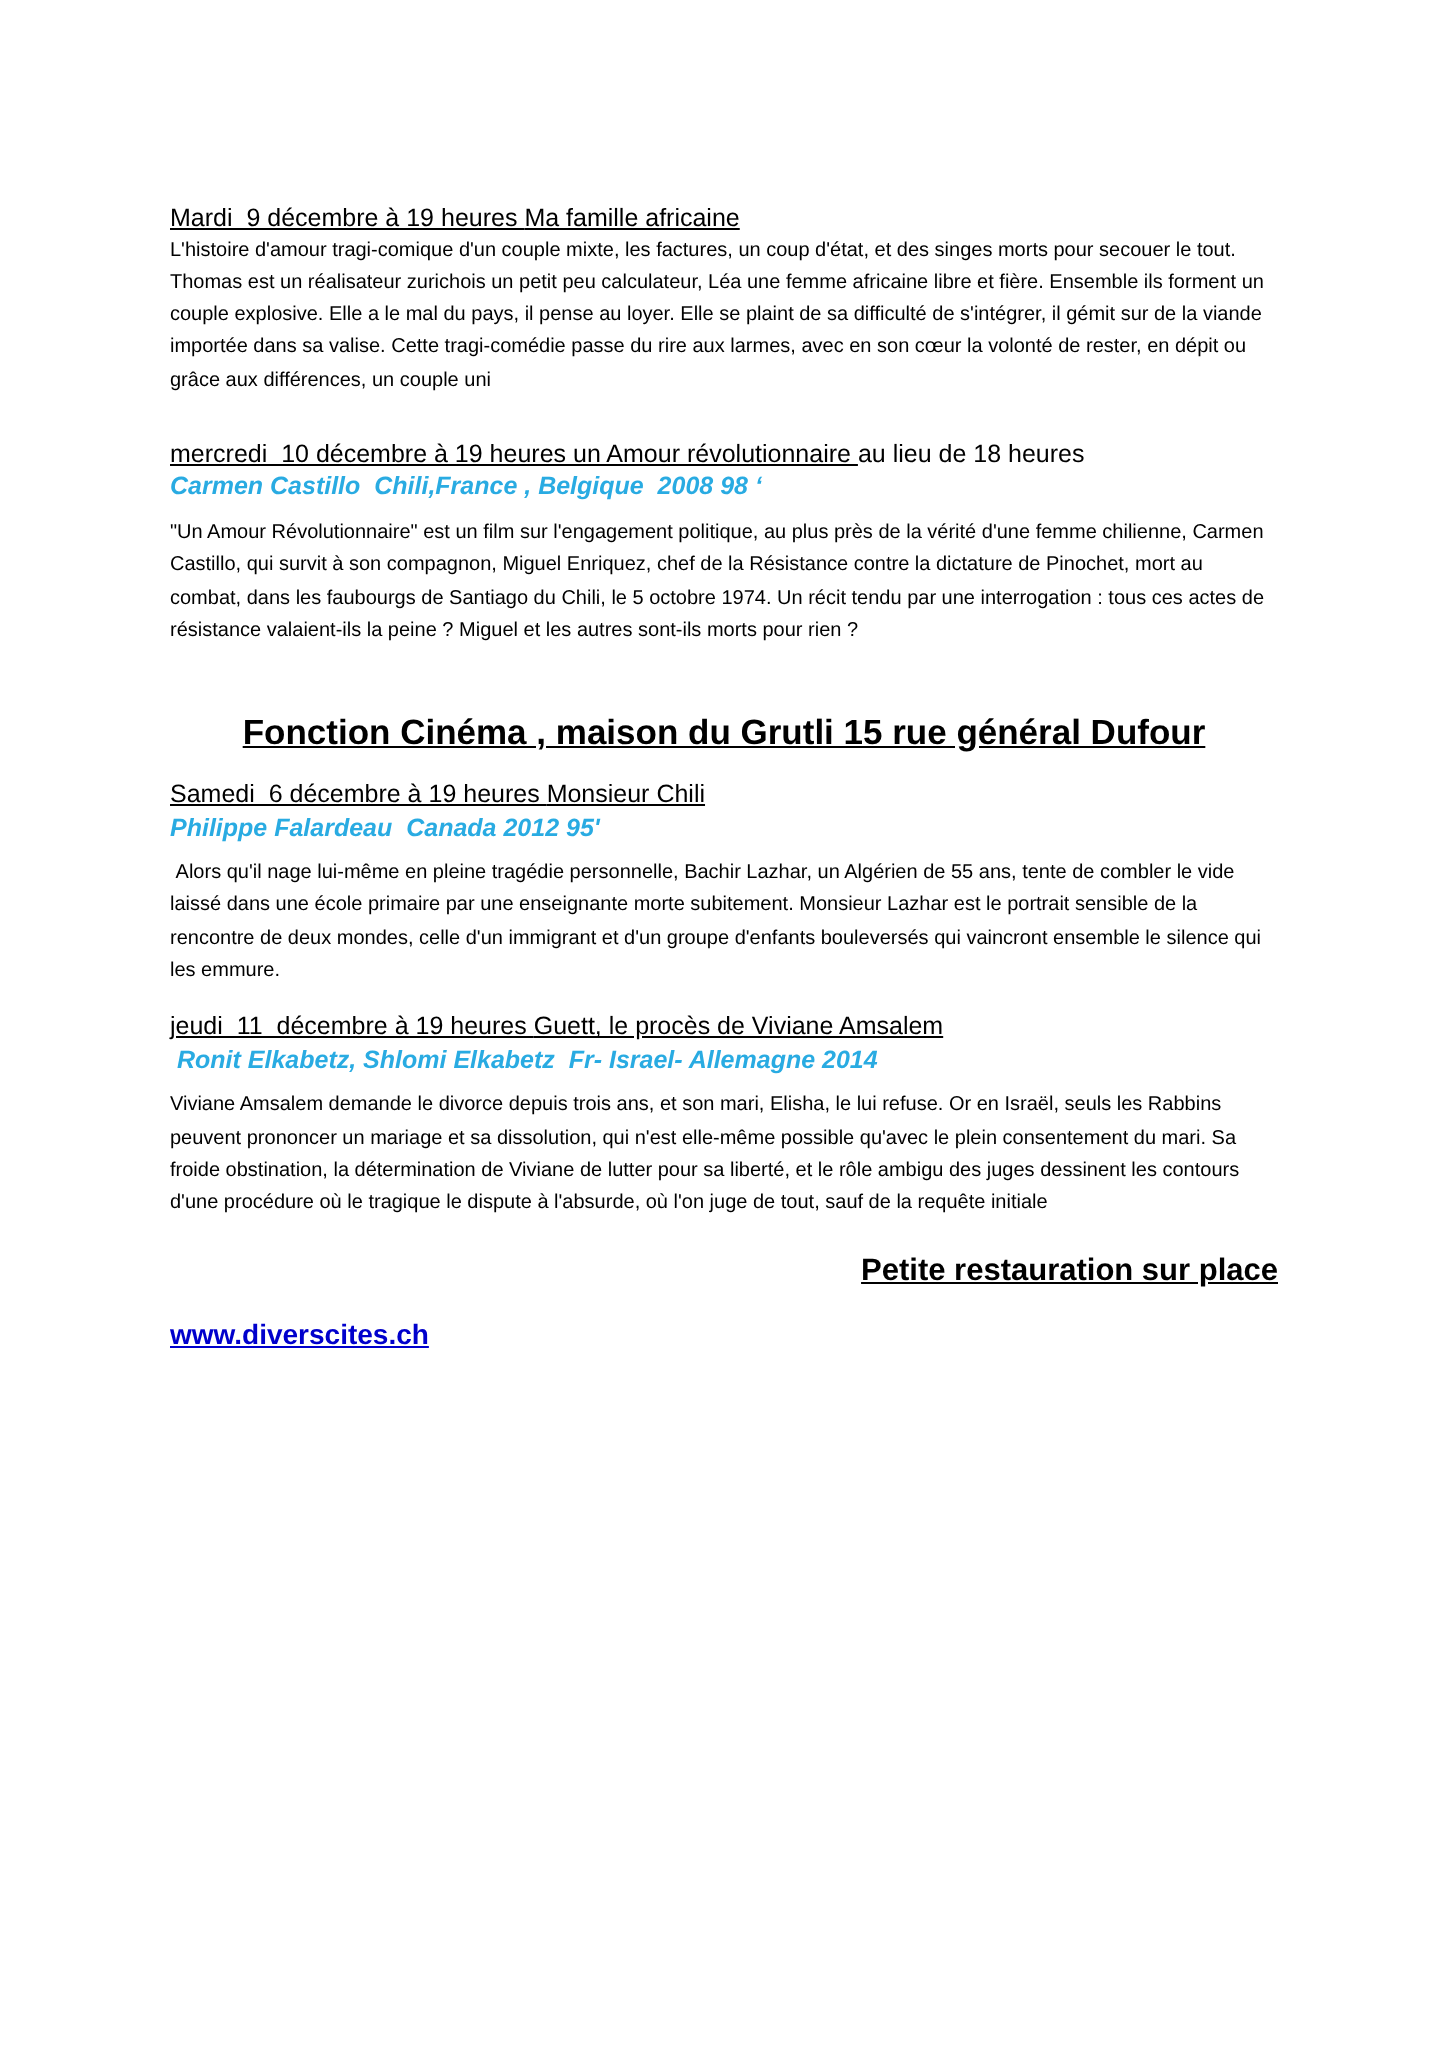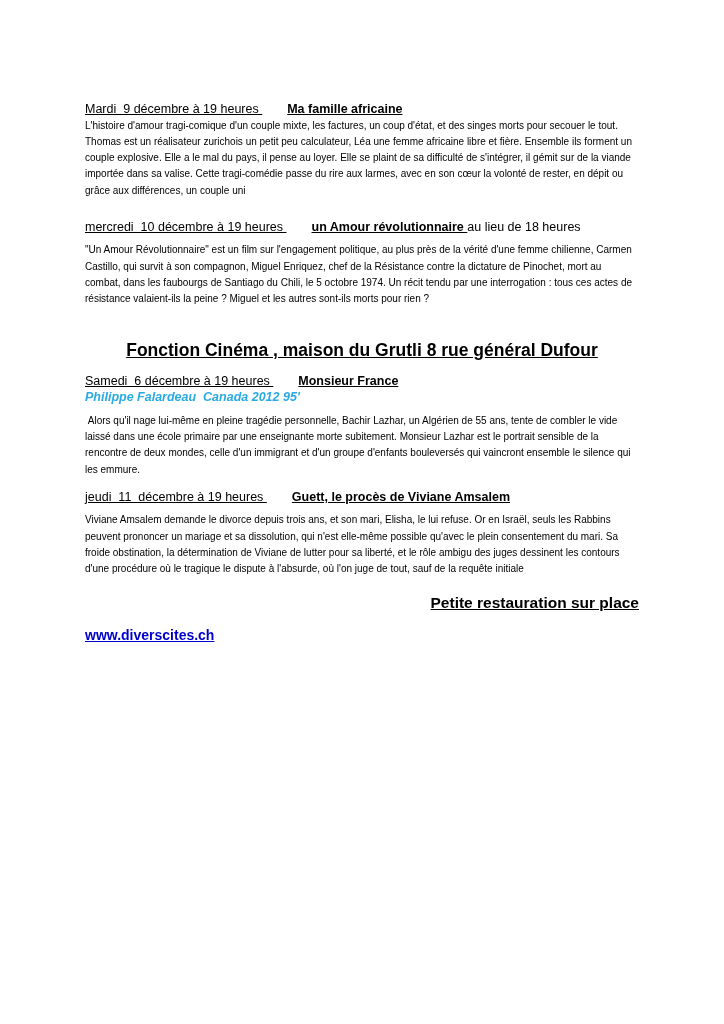--- a/index.html
+++ b/index.html
@@ -24,23 +24,22 @@
   .entry { margin: 0; }
   .date-line {
     font-size: 12.5px;
     line-height: 16.5px;
     white-space: pre-wrap;
   }
   .date-part {
     text-decoration: underline;
   }
   .film-title {
-    font-weight: bold;
+    font-weight: normal;
     text-decoration: underline;
-    margin-left: 25px;
   }
   .suffix-part { text-decoration: none; }
   .director-line {
     font-size: 12.5px;
     line-height: 16.5px;
     font-weight: bold;
     font-style: italic;
     color: var(--director-color, #29ABE2);
     white-space: pre-wrap;
   }
@@ -86,32 +85,34 @@
 
 <div class="page">
 
   <div class="entry e1">
     <div class="date-line"><span class="date-part">Mardi  9 décembre à 19 heures </span><span class="film-title">Ma famille africaine</span><span class="suffix-part"></span></div>
     <p class="desc">L'histoire d'amour tragi-comique d'un couple mixte, les factures, un coup d'état, et des singes morts pour secouer le tout. Thomas est un réalisateur zurichois un petit peu calculateur, Léa une femme africaine libre et fière. Ensemble ils forment un couple explosive. Elle a le mal du pays, il pense au loyer. Elle se plaint de sa difficulté de s'intégrer, il gémit sur de la viande importée dans sa valise. Cette tragi-comédie passe du rire aux larmes, avec en son cœur la volonté de rester, en dépit ou grâce aux différences, un couple uni</p>
   </div>
 
   <div class="entry e2">
     <div class="date-line"><span class="date-part">mercredi  10 décembre à 19 heures </span><span class="film-title">un Amour révolutionnaire </span><span class="suffix-part">au lieu de 18 heures</span></div>
+    <div class="director-line">Carmen Castillo  Chili,France , Belgique  2008 98 ‘</div>
     <p class="desc">"Un Amour Révolutionnaire" est un film sur l'engagement politique, au plus près de la vérité d'une femme chilienne, Carmen Castillo, qui survit à son compagnon, Miguel Enriquez, chef de la Résistance contre la dictature de Pinochet, mort au combat, dans les faubourgs de Santiago du Chili, le 5 octobre 1974. Un récit tendu par une interrogation : tous ces actes de résistance valaient-ils la peine ? Miguel et les autres sont-ils morts pour rien ?</p>
   </div>
 
-  <div class="venue-heading">Fonction Cinéma , maison du Grutli 8 rue général Dufour</div>
+  <div class="venue-heading">Fonction Cinéma , maison du Grutli 15 rue général Dufour</div>
 
   <div class="entry e3">
-    <div class="date-line"><span class="date-part">Samedi  6 décembre à 19 heures </span><span class="film-title">Monsieur France</span><span class="suffix-part"></span></div>
+    <div class="date-line"><span class="date-part">Samedi  6 décembre à 19 heures </span><span class="film-title">Monsieur Chili</span><span class="suffix-part"></span></div>
     <div class="director-line">Philippe Falardeau  Canada 2012 95'</div>
     <p class="desc"> Alors qu'il nage lui-même en pleine tragédie personnelle, Bachir Lazhar, un Algérien de 55 ans, tente de combler le vide laissé dans une école primaire par une enseignante morte subitement. Monsieur Lazhar est le portrait sensible de la rencontre de deux mondes, celle d'un immigrant et d'un groupe d'enfants bouleversés qui vaincront ensemble le silence qui les emmure.</p>
   </div>
 
   <div class="entry e4">
     <div class="date-line"><span class="date-part">jeudi  11  décembre à 19 heures </span><span class="film-title">Guett, le procès de Viviane Amsalem</span><span class="suffix-part"></span></div>
+    <div class="director-line"> Ronit Elkabetz, Shlomi Elkabetz  Fr- Israel- Allemagne 2014</div>
     <p class="desc">Viviane Amsalem demande le divorce depuis trois ans, et son mari, Elisha, le lui refuse. Or en Israël, seuls les Rabbins peuvent prononcer un mariage et sa dissolution, qui n'est elle-même possible qu'avec le plein consentement du mari. Sa froide obstination, la détermination de Viviane de lutter pour sa liberté, et le rôle ambigu des juges dessinent les contours d'une procédure où le tragique le dispute à l'absurde, où l'on juge de tout, sauf de la requête initiale</p>
   </div>
 
   <div class="restauration-note">Petite restauration sur place</div>
   <div class="website-line"><span class="website-link">www.diverscites.ch</span></div>
 
 </div>
 
 </body></html>

